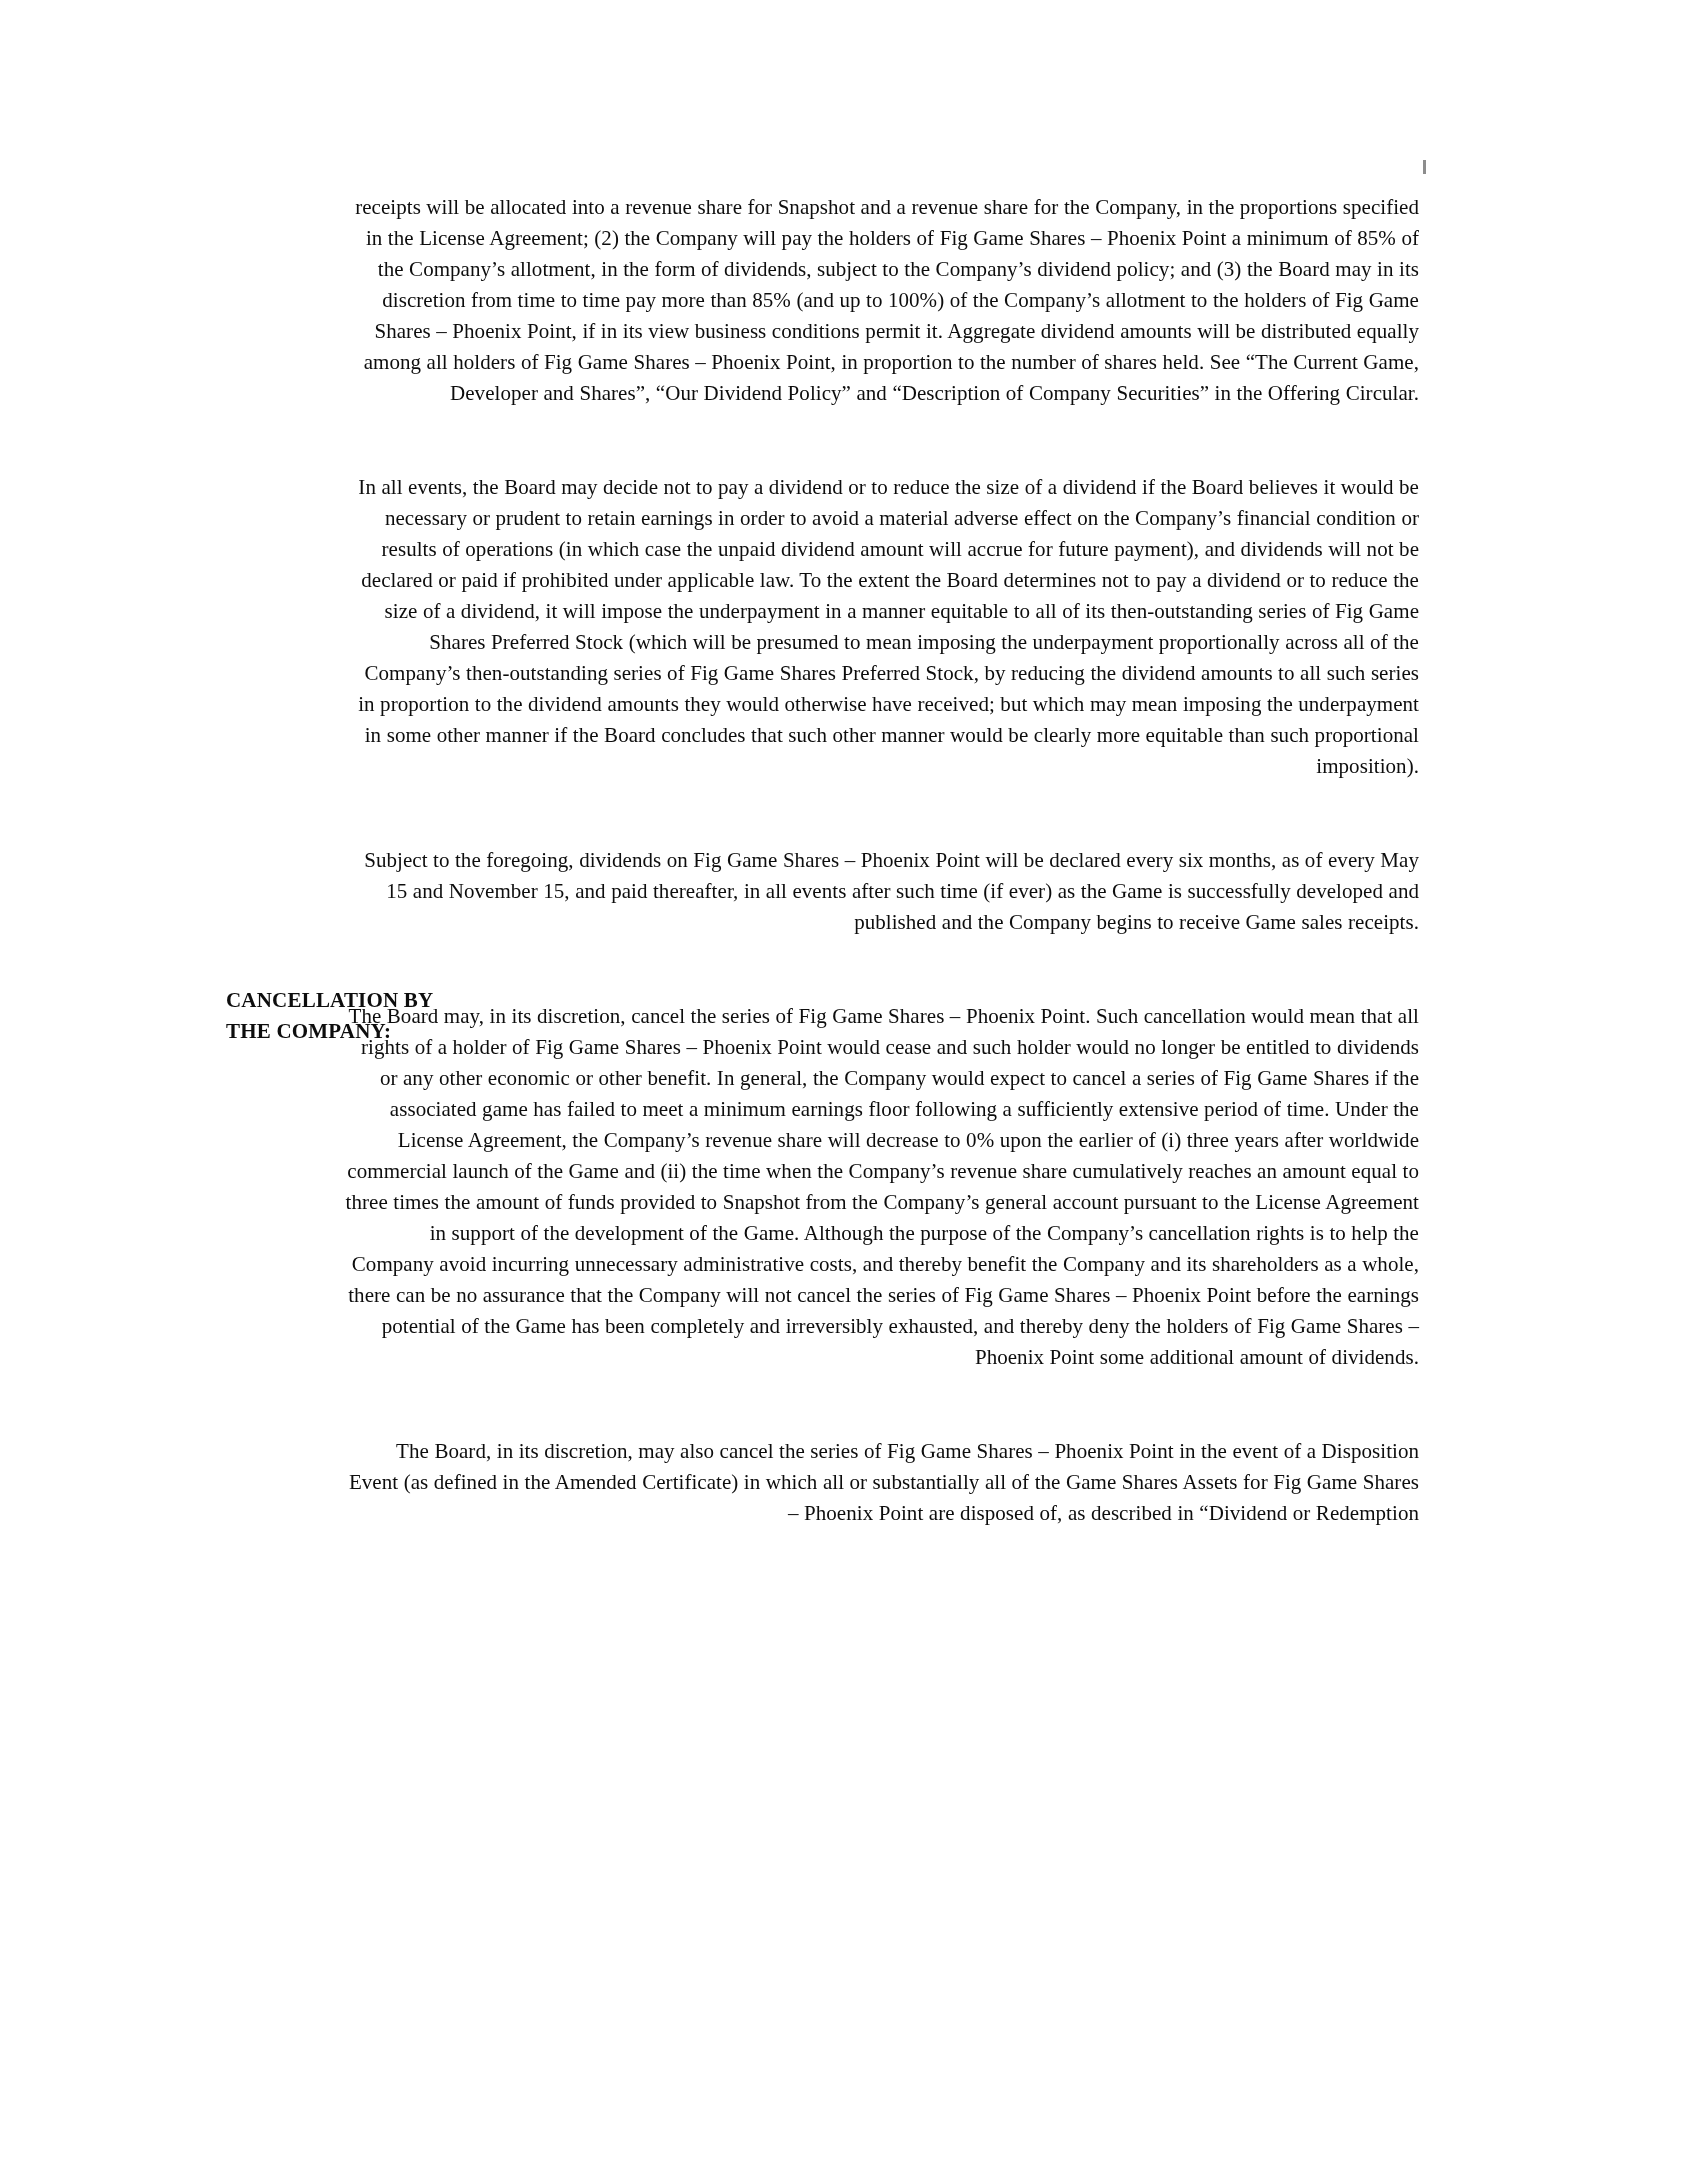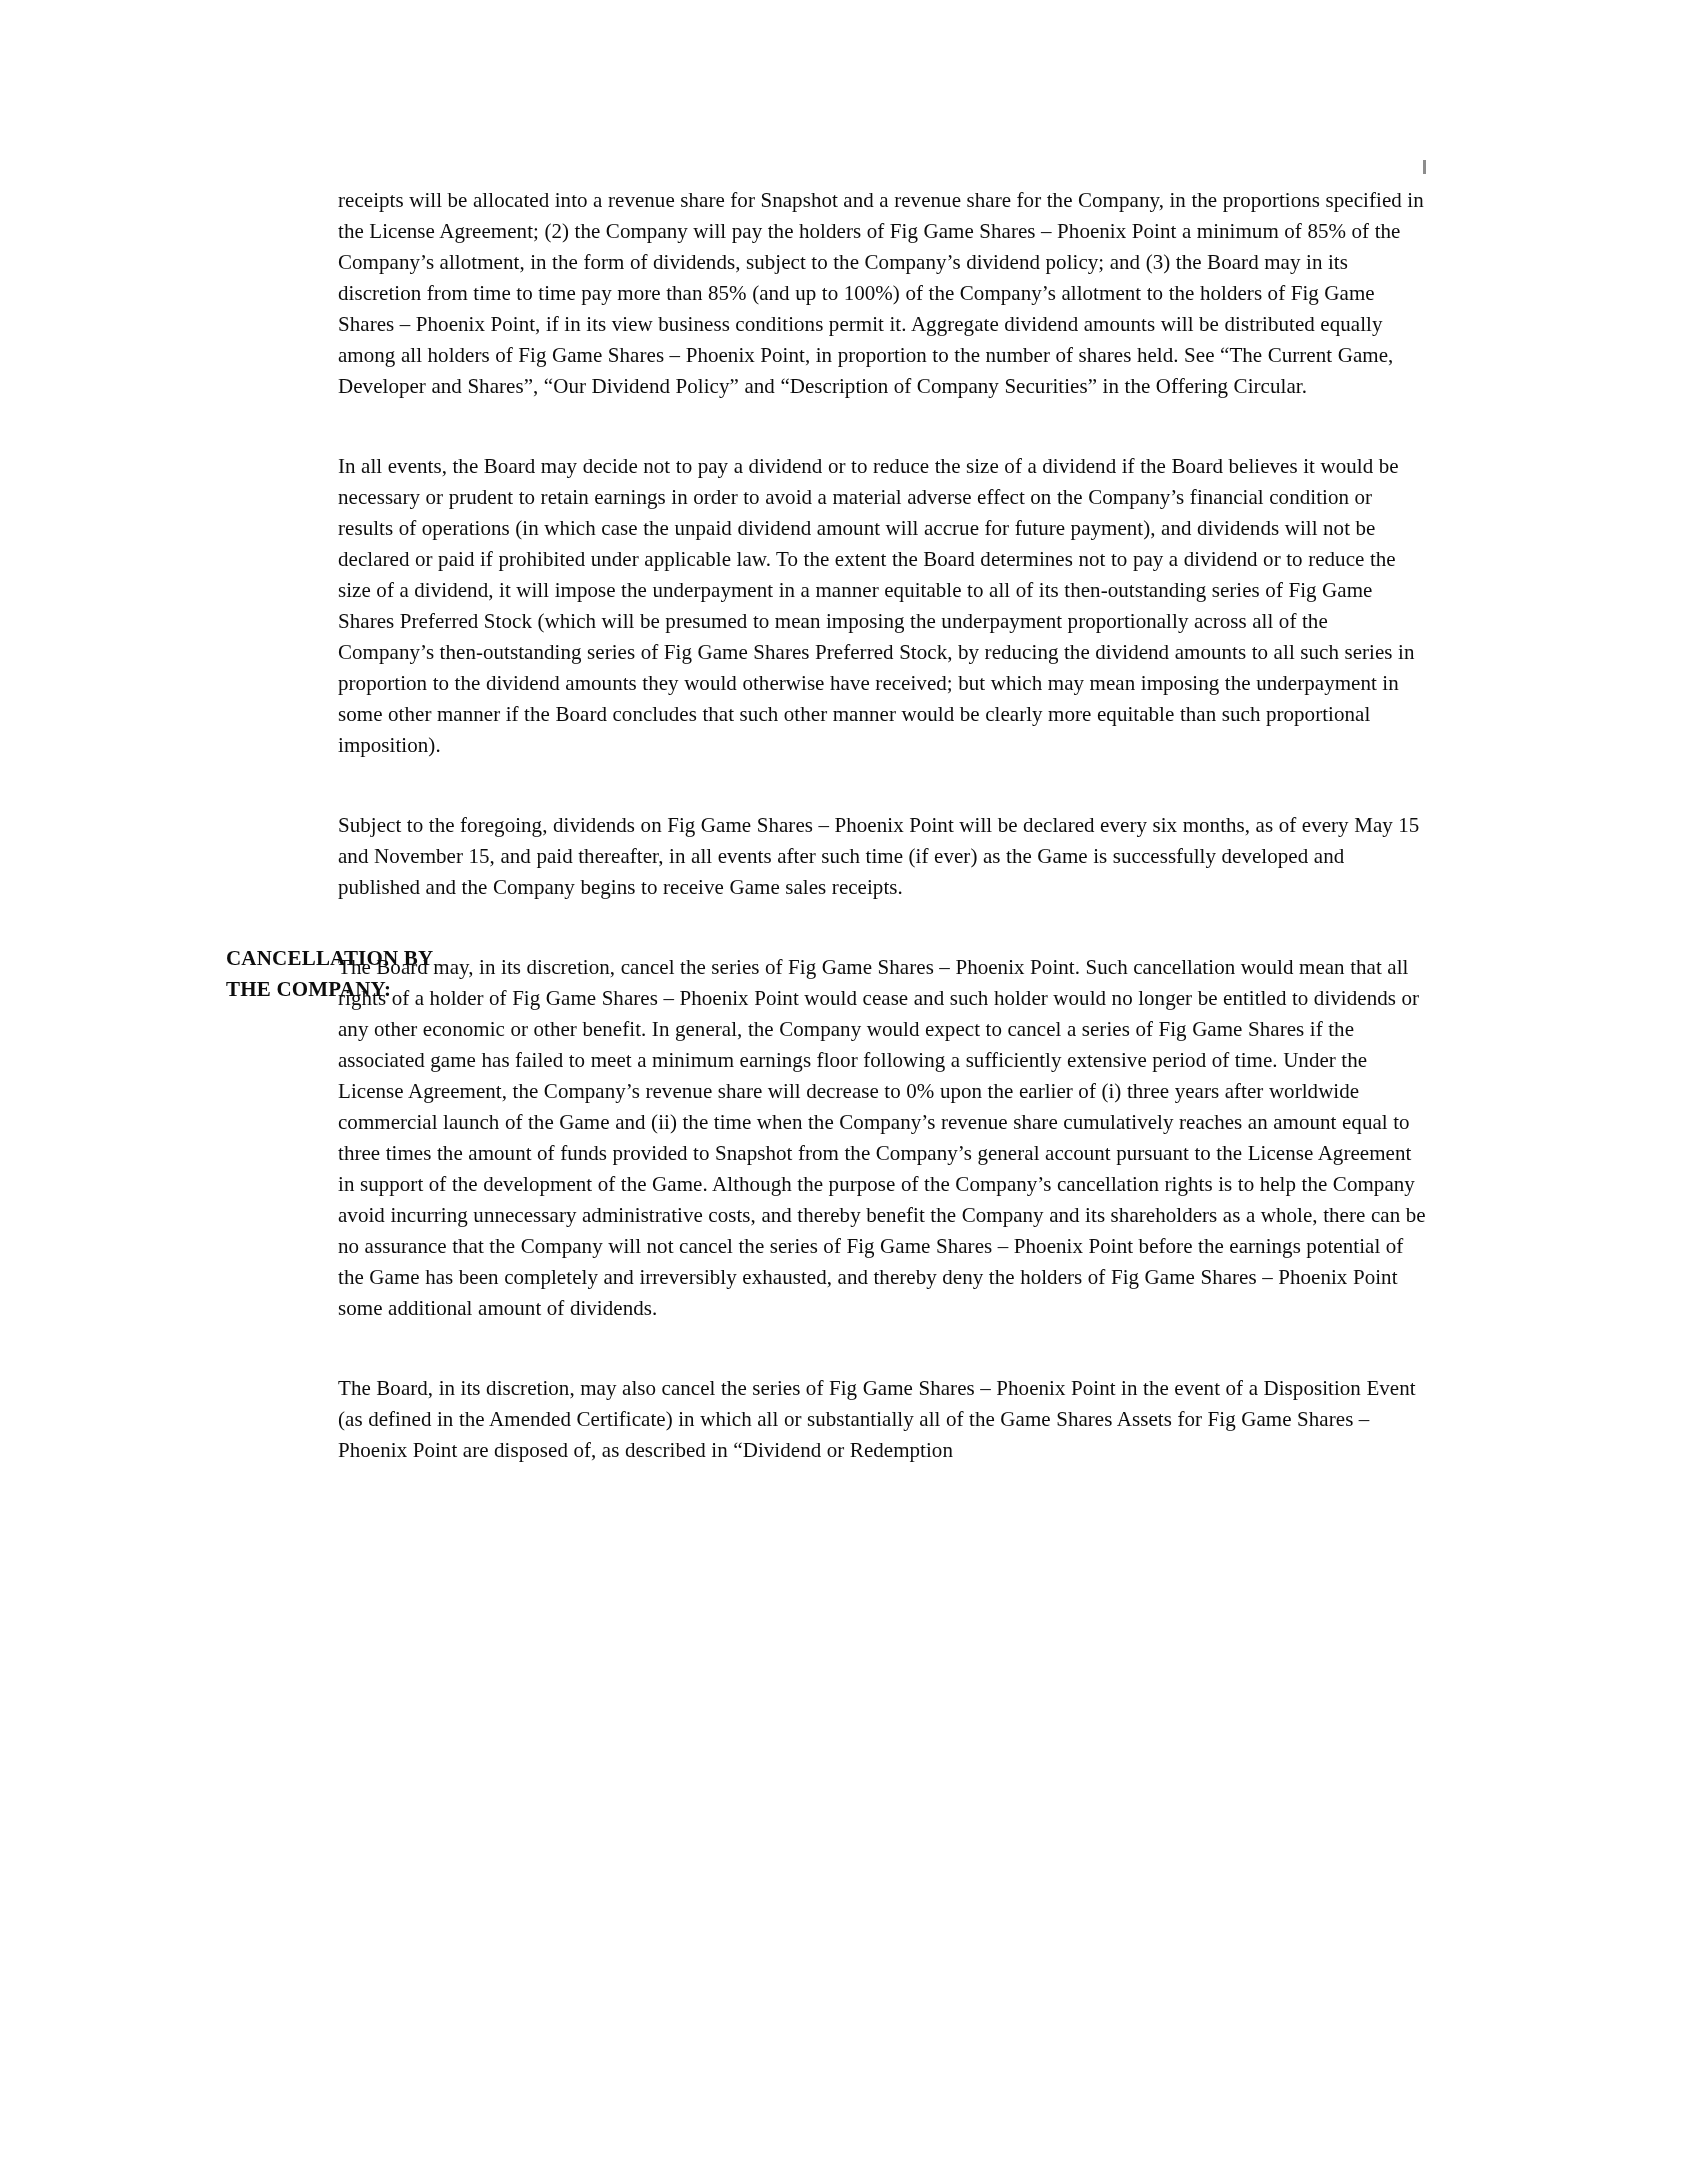--- a/index.html
+++ b/index.html
@@ -55,24 +55,24 @@
   .label-col .lbl-line {
     display: block;
     white-space: nowrap;
   }
   .text-col {
     flex: 1 1 auto;
     padding-right: 248px;
     box-sizing: border-box;
   }
   p.para {
-    margin: 9px;
+    margin: 16px;
     font-size: 21px;
     line-height: 31px;
-    text-align: left;
+    text-align: right;
     letter-spacing: 0.05px;
     word-spacing: 0.2px;
   }
   .spacer-para { height: 31px; }
   .first-block { padding-top: 176px; }
 </style>
 </head>
 <body>
 
 <div class="page">

